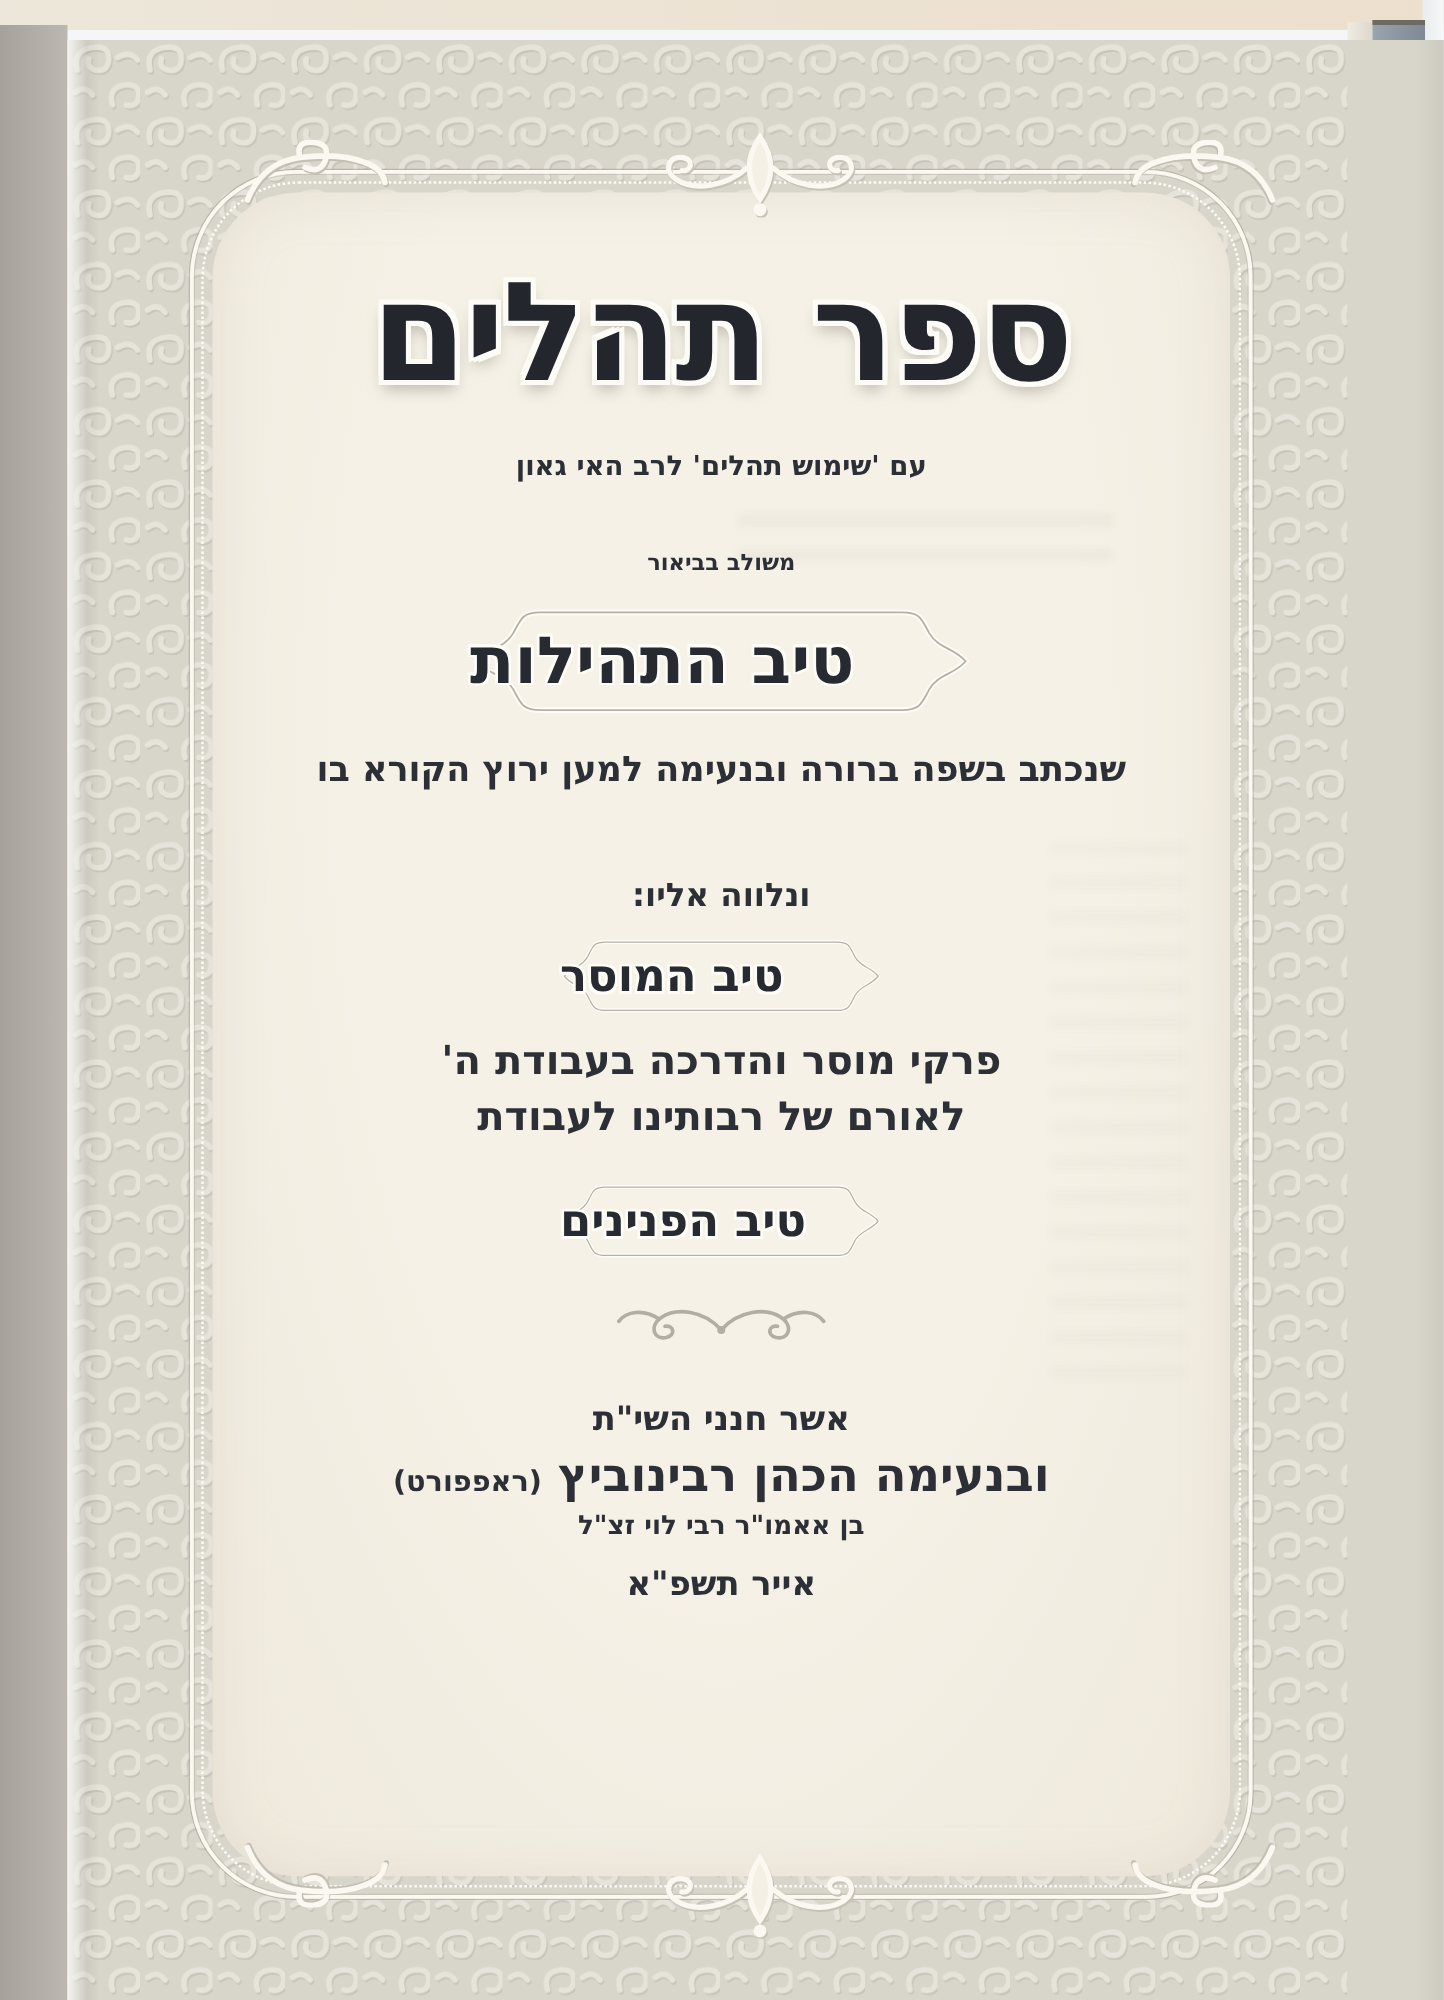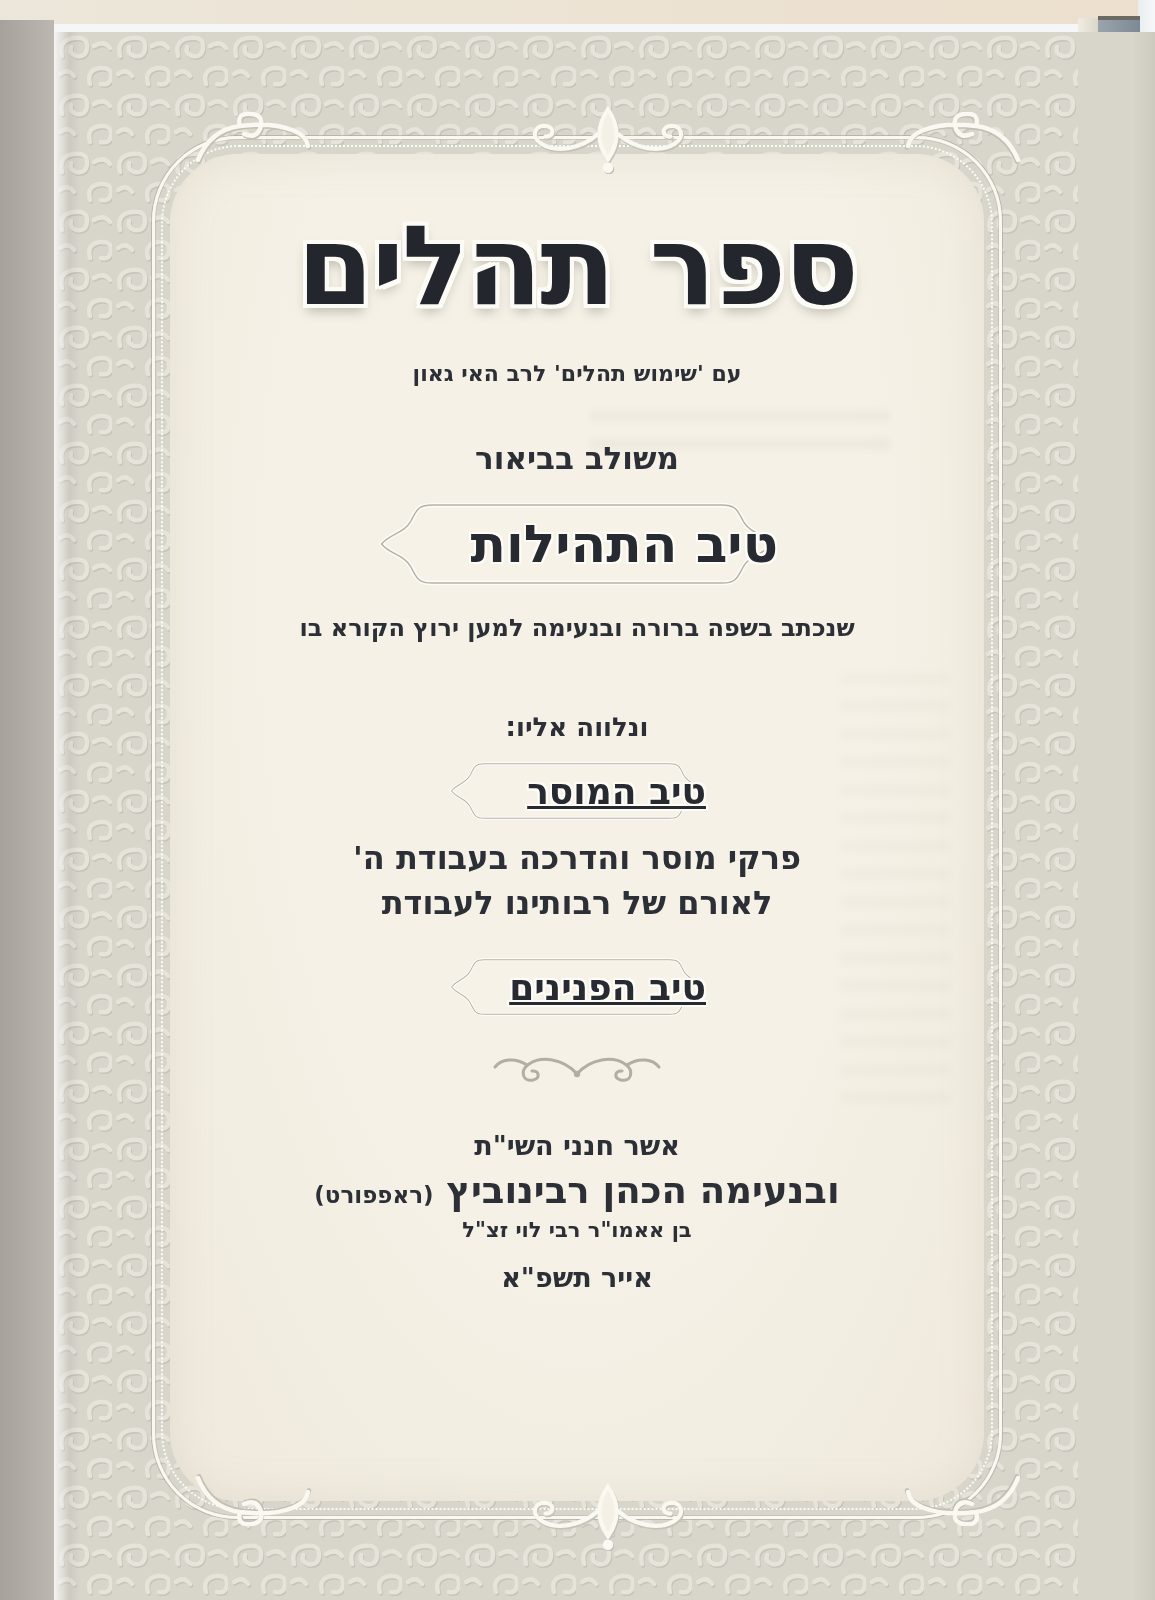--- a/index.html
+++ b/index.html
@@ -49,31 +49,31 @@
   .content{position:absolute;inset:0;direction:rtl;display:flex;flex-direction:column;
     align-items:center;text-align:center;color:#2c2f35;z-index:4;}
   .halo{text-shadow:-2px -2px 0 #fdfcf7,2px -2px 0 #fdfcf7,-2px 2px 0 #fdfcf7,2px 2px 0 #fdfcf7,
     -2px 0 0 #fdfcf7,2px 0 0 #fdfcf7,0 -2px 0 #fdfcf7,0 2px 0 #fdfcf7;}
   .halo-strong{color:#23262c;text-shadow:
     -4px -4px 0 #fcfbf6,4px -4px 0 #fcfbf6,-4px 4px 0 #fcfbf6,4px 4px 0 #fcfbf6,
     -4px 0 0 #fcfbf6,4px 0 0 #fcfbf6,0 -4px 0 #fcfbf6,0 4px 0 #fcfbf6,
     0 7px 12px rgba(148,143,131,.6);}
   .title{margin-top:44px;font-size:110px;line-height:1.25;font-weight:bold;letter-spacing:-2px;}
   .subtitle{margin-top:24px;font-size:22px;line-height:1.3;font-weight:bold;}
-  .note{margin-top:52px;font-size:31px;font-weight:bold;}
-  .cart{position:relative;display:flex;align-items:center;justify-content:flex-start;}
+  .note{margin-top:52px;font-size:18px;font-weight:bold;}
+  .cart{position:relative;display:flex;align-items:center;justify-content:flex-end;}
   .cart svg.cart-border{position:absolute;inset:0;width:100%;height:100%;}
   .cart-text{position:relative;font-weight:bold;color:#272b31;}
   .cart-lg{margin-top:18px;width:402px;height:100px;}
   .cart-lg .cart-text{font-size:52px;}
   .cart-sm{width:258px;height:70px;}
-  .cart-sm .cart-text{font-size:36px;text-decoration:underline;}
+  .cart-sm .cart-text{font-size:36px;}
   .cart-2{margin-top:14px;}
   .cart-3{margin-top:26px;}
-  .desc{margin-top:20px;font-size:24px;font-weight:bold;}
+  .desc{margin-top:20px;font-size:28px;font-weight:bold;}
   .accomp{margin-top:70px;font-size:26px;font-weight:bold;}
   .sec-lines{margin-top:10px;font-size:32px;line-height:45px;font-weight:bold;}
   .divider{margin-top:30px;width:180px;height:36px;}
   .intro{margin-top:42px;font-size:27px;font-weight:bold;}
   .name-line{margin-top:8px;font-size:37px;font-weight:bold;}
   .name-suffix{font-size:23px;font-weight:bold;}
   .lineage{margin-top:6px;font-size:21px;font-weight:bold;}
   .date{margin-top:20px;font-size:27px;font-weight:bold;}
 </style>
 </head>

